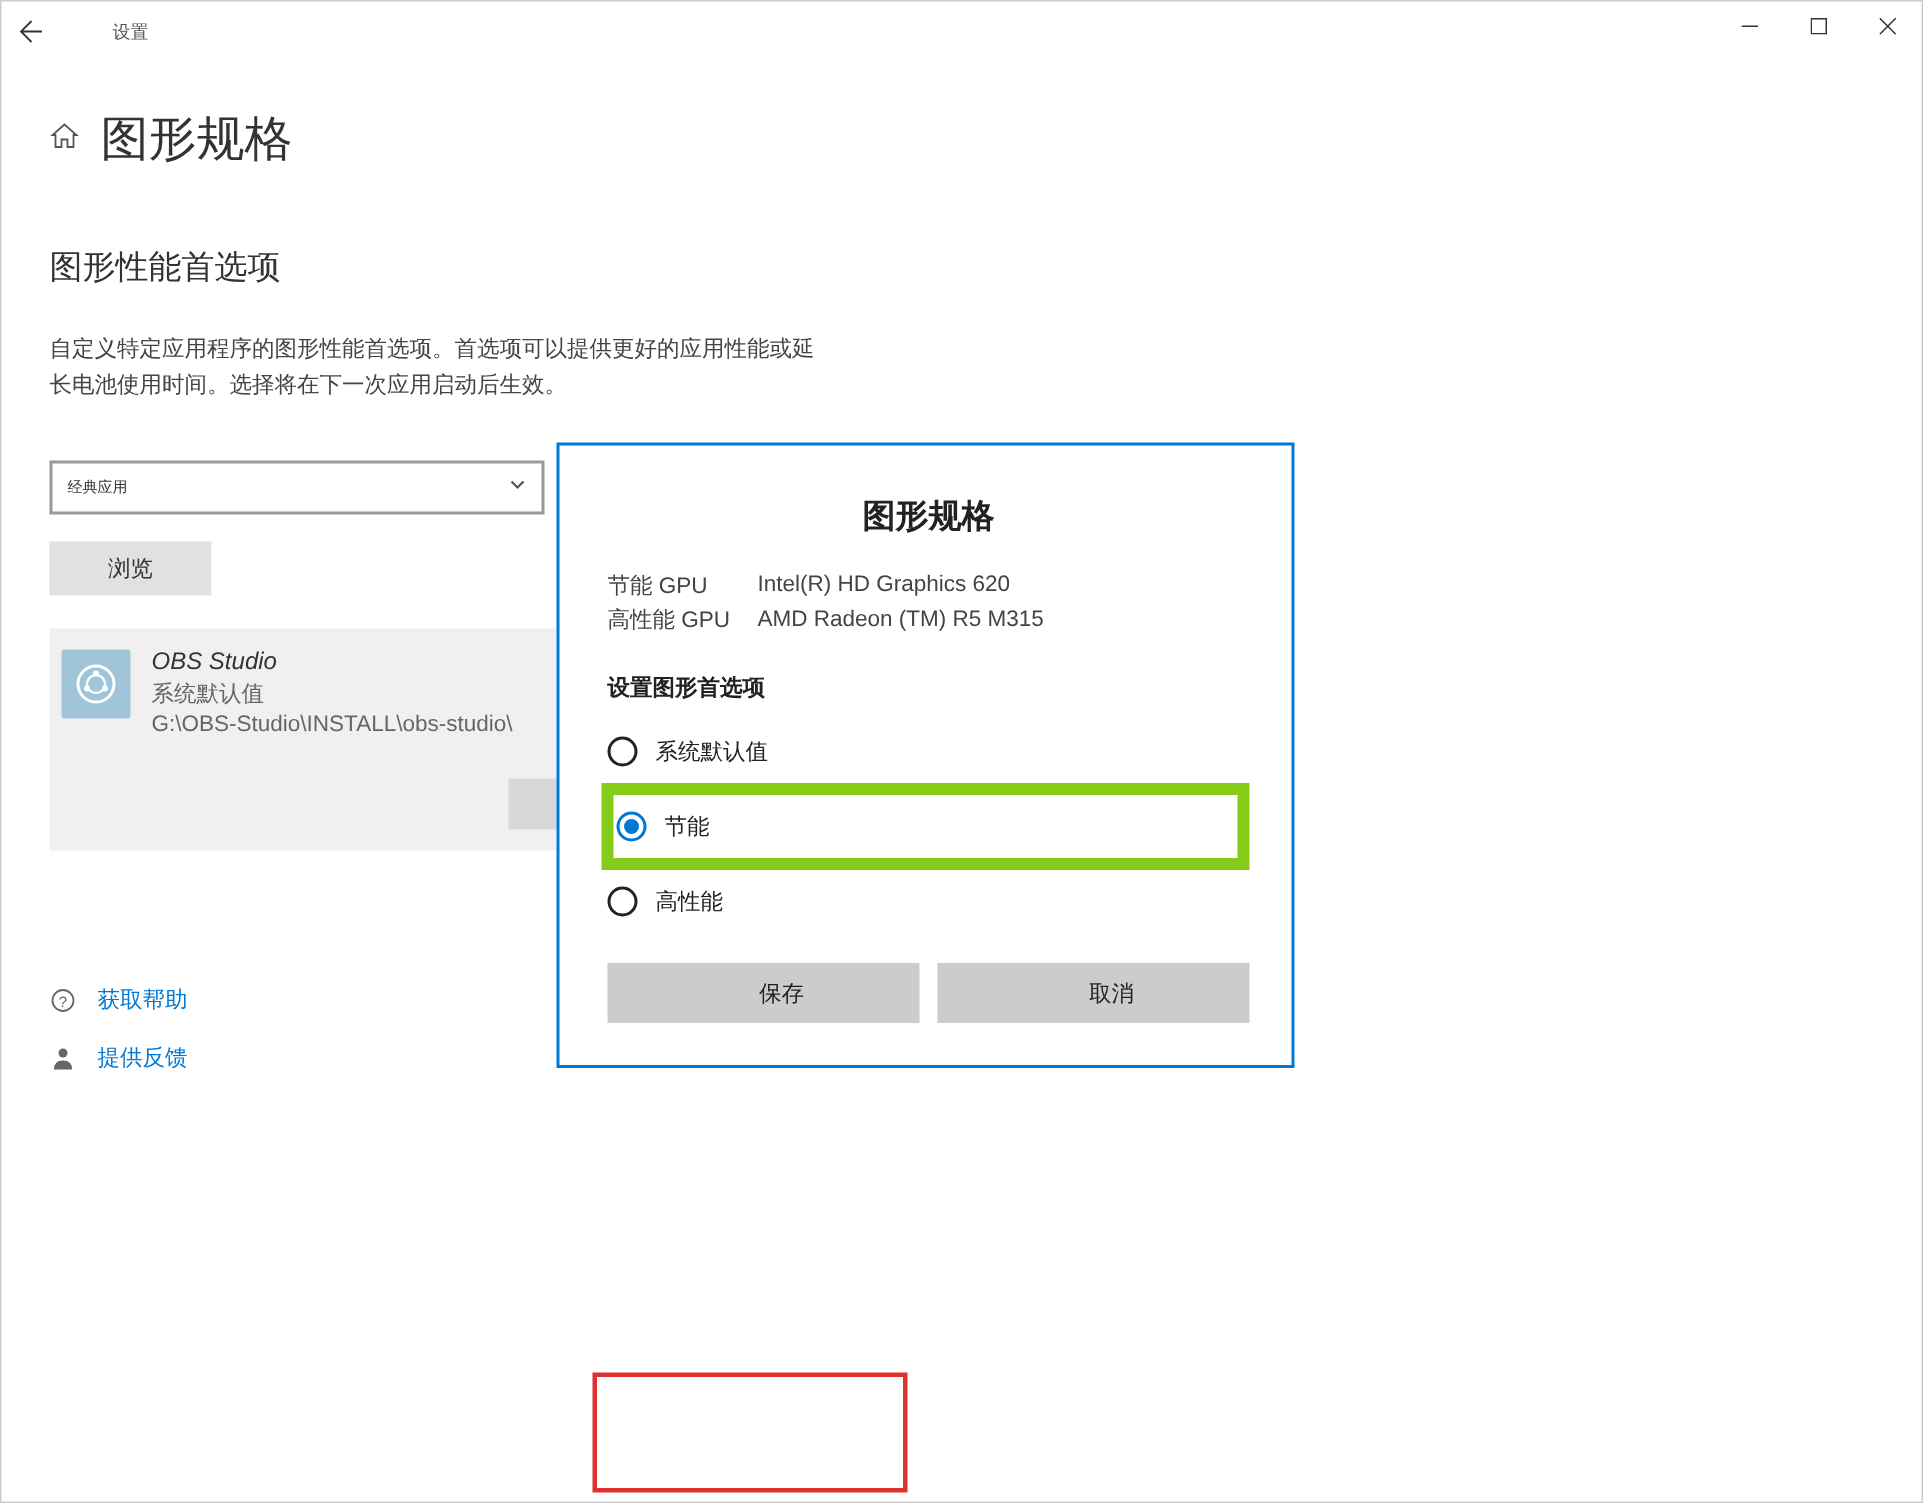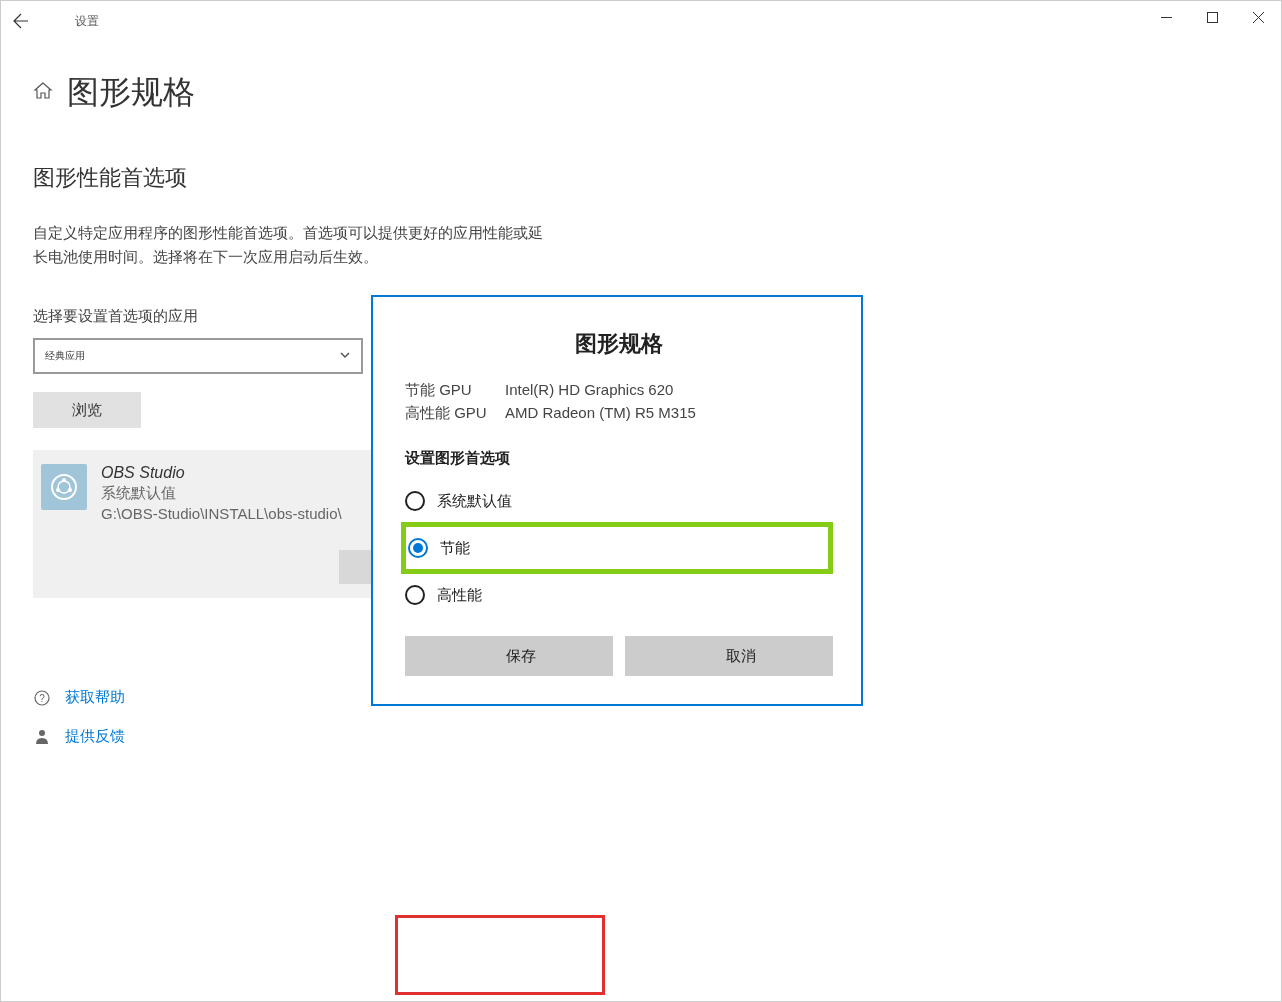--- a/index.html
+++ b/index.html
@@ -51,21 +51,21 @@
     .gpu-value { font-size: 15px; color: #444; }
     .dialog-subtitle { font-size: 15px; font-weight: 700; color: #222; margin-top: 26px; margin-bottom: 14px; }
     
     .radio-group { }
     .radio-item { display: flex; align-items: center; height: 38px; cursor: pointer; }
     .radio-circle { width: 20px; height: 20px; border: 2px solid #222; border-radius: 50%; margin-right: 12px; position: relative; flex-shrink: 0; }
     .radio-item.selected .radio-circle { border-color: #0078d4; }
     .radio-item.selected .radio-circle::after { content: ''; position: absolute; left: 3px; top: 3px; width: 10px; height: 10px; background: #0078d4; border-radius: 50%; }
     .radio-label { font-size: 15px; color: #222; }
     
-    .highlight-radio { border: 5px solid #84cc16; padding: 2px 50px 2px 2px; margin-left: -4px; margin-top: 2px; margin-bottom: 2px; }
+    .highlight-radio { border: 8px solid #84cc16; padding: 2px 50px 2px 2px; margin-left: -4px; margin-top: 2px; margin-bottom: 2px; }
     .highlight-save { border: 3px solid #e03030; position: absolute; left: 394px; bottom: 6px; width: 210px; height: 80px; pointer-events: none; }
     
     .dialog-buttons { display: flex; gap: 12px; margin-top: 22px; }
     .dialog-btn { flex: 1; height: 40px; background: #ccc; border: none; font-size: 15px; color: #222; cursor: pointer; padding-left: 24px; }
   </style>
 </head>
 <body>
 
 <div class="titlebar">
   <div class="back-btn">
@@ -99,21 +99,20 @@
       <svg viewBox="0 0 20 20">
           <path d="M10 2 L2 9 L4 9 L4 17 L8 17 L8 12 L12 12 L12 17 L16 17 L16 9 L18 9 Z" fill="none" stroke="#555" stroke-width="1.2"></path>
         </svg>
     </span>
     <h1 class="page-title">图形规格</h1>
   </div>
 
   <h2 class="section-title">图形性能首选项</h2>
   <p class="description">自定义特定应用程序的图形性能首选项。首选项可以提供更好的应用性能或延长电池使用时间。选择将在下一次应用启动后生效。</p>
 
-  <div class="select-label">选择要设置首选项的应用</div>
   <div class="dropdown">
     <span class="dropdown-text">经典应用</span>
     <span class="dropdown-chevron">
       <svg viewBox="0 0 12 12">
           <path d="M2 4 L6 8 L10 4" stroke="#555" stroke-width="1.5" fill="none"></path>
         </svg>
     </span>
   </div>
 
   <button class="browse-btn">浏览</button>

